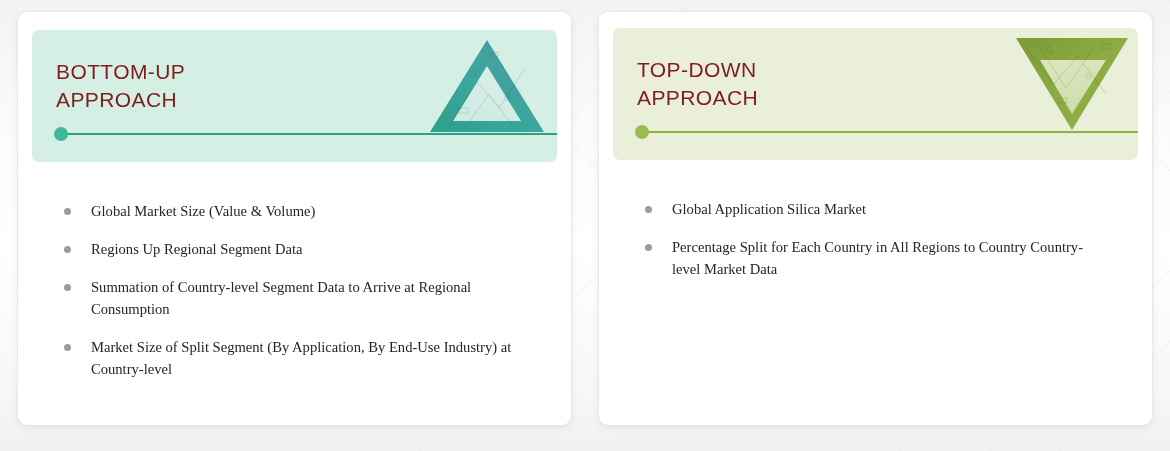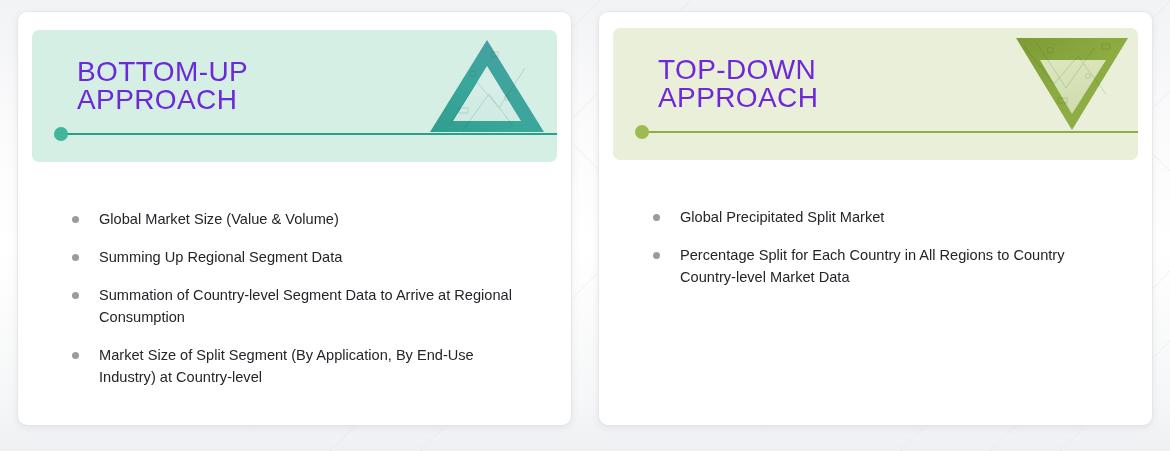--- a/index.html
+++ b/index.html
@@ -62,26 +62,26 @@
     height: 132px;
     border-radius: 7px;
     overflow: hidden;
     flex: none;
   }
   .card--left  .card-head { background: #d5efe5; }
   .card--right .card-head { background: #eaefd9; margin-top: 16px; }
 
   .head-title {
     position: absolute;
-    left: 45px;
+    left: 24px;
     top: 28px;
-    font-size: 28px;
+    font-size: 21px;
     line-height: 28px;
     letter-spacing: 0.4px;
-    color: #6d28d9;
+    color: #7f1d1d;
     font-weight: 400;
     white-space: pre-line;
   }
 
   
   .head-rule {
     position: absolute;
     left: 27px;
     right: 0;
     top: 103px;
@@ -111,22 +111,23 @@
   }
   .card--right .head-mark { right: 8px; }
 
   
   .card-body {
     padding: 30px 34px 20px 34px;
     flex: 1 1 auto;
   }
   .bullets {
     list-style: none;
-    margin: 16px;
+    margin: 8px;
     padding: 0;
+    font-family: Liberation Serif, serif;
   }
   .bullets li {
     position: relative;
     padding-left: 31px;
     margin-bottom: 16px;
     font-size: 14.6px;
     line-height: 22px;
     color: #24242a;
   }
   .bullets li:last-child { margin-bottom: 0; }
@@ -195,21 +196,21 @@
       </div>
 
       <div class="card-body">
         <ul class="bullets">
           <li>
             <span class="dot"></span>
             <span>Global Market Size (Value &amp; Volume)</span>
           </li>
           <li>
             <span class="dot"></span>
-            <span>Summing Up Regional Segment Data</span>
+            <span>Regions Up Regional Segment Data</span>
           </li>
           <li>
             <span class="dot"></span>
             <span>Summation of Country-level Segment Data to Arrive at Regional Consumption</span>
           </li>
           <li>
             <span class="dot"></span>
             <span>Market Size of Split Segment (By Application, By End-Use Industry) at Country-level</span>
           </li>
         </ul>
@@ -248,21 +249,21 @@
         </svg>
 
         <div class="head-rule"></div>
         <div class="head-dot"></div>
       </div>
 
       <div class="card-body">
         <ul class="bullets">
           <li>
             <span class="dot"></span>
-            <span>Global Precipitated Split  Market</span>
+            <span>Global Application Silica  Market</span>
           </li>
           <li>
             <span class="dot"></span>
             <span>Percentage Split for Each Country in All Regions to Country Country-level Market Data</span>
           </li>
         </ul>
       </div>
     </section>
 
   </div>

